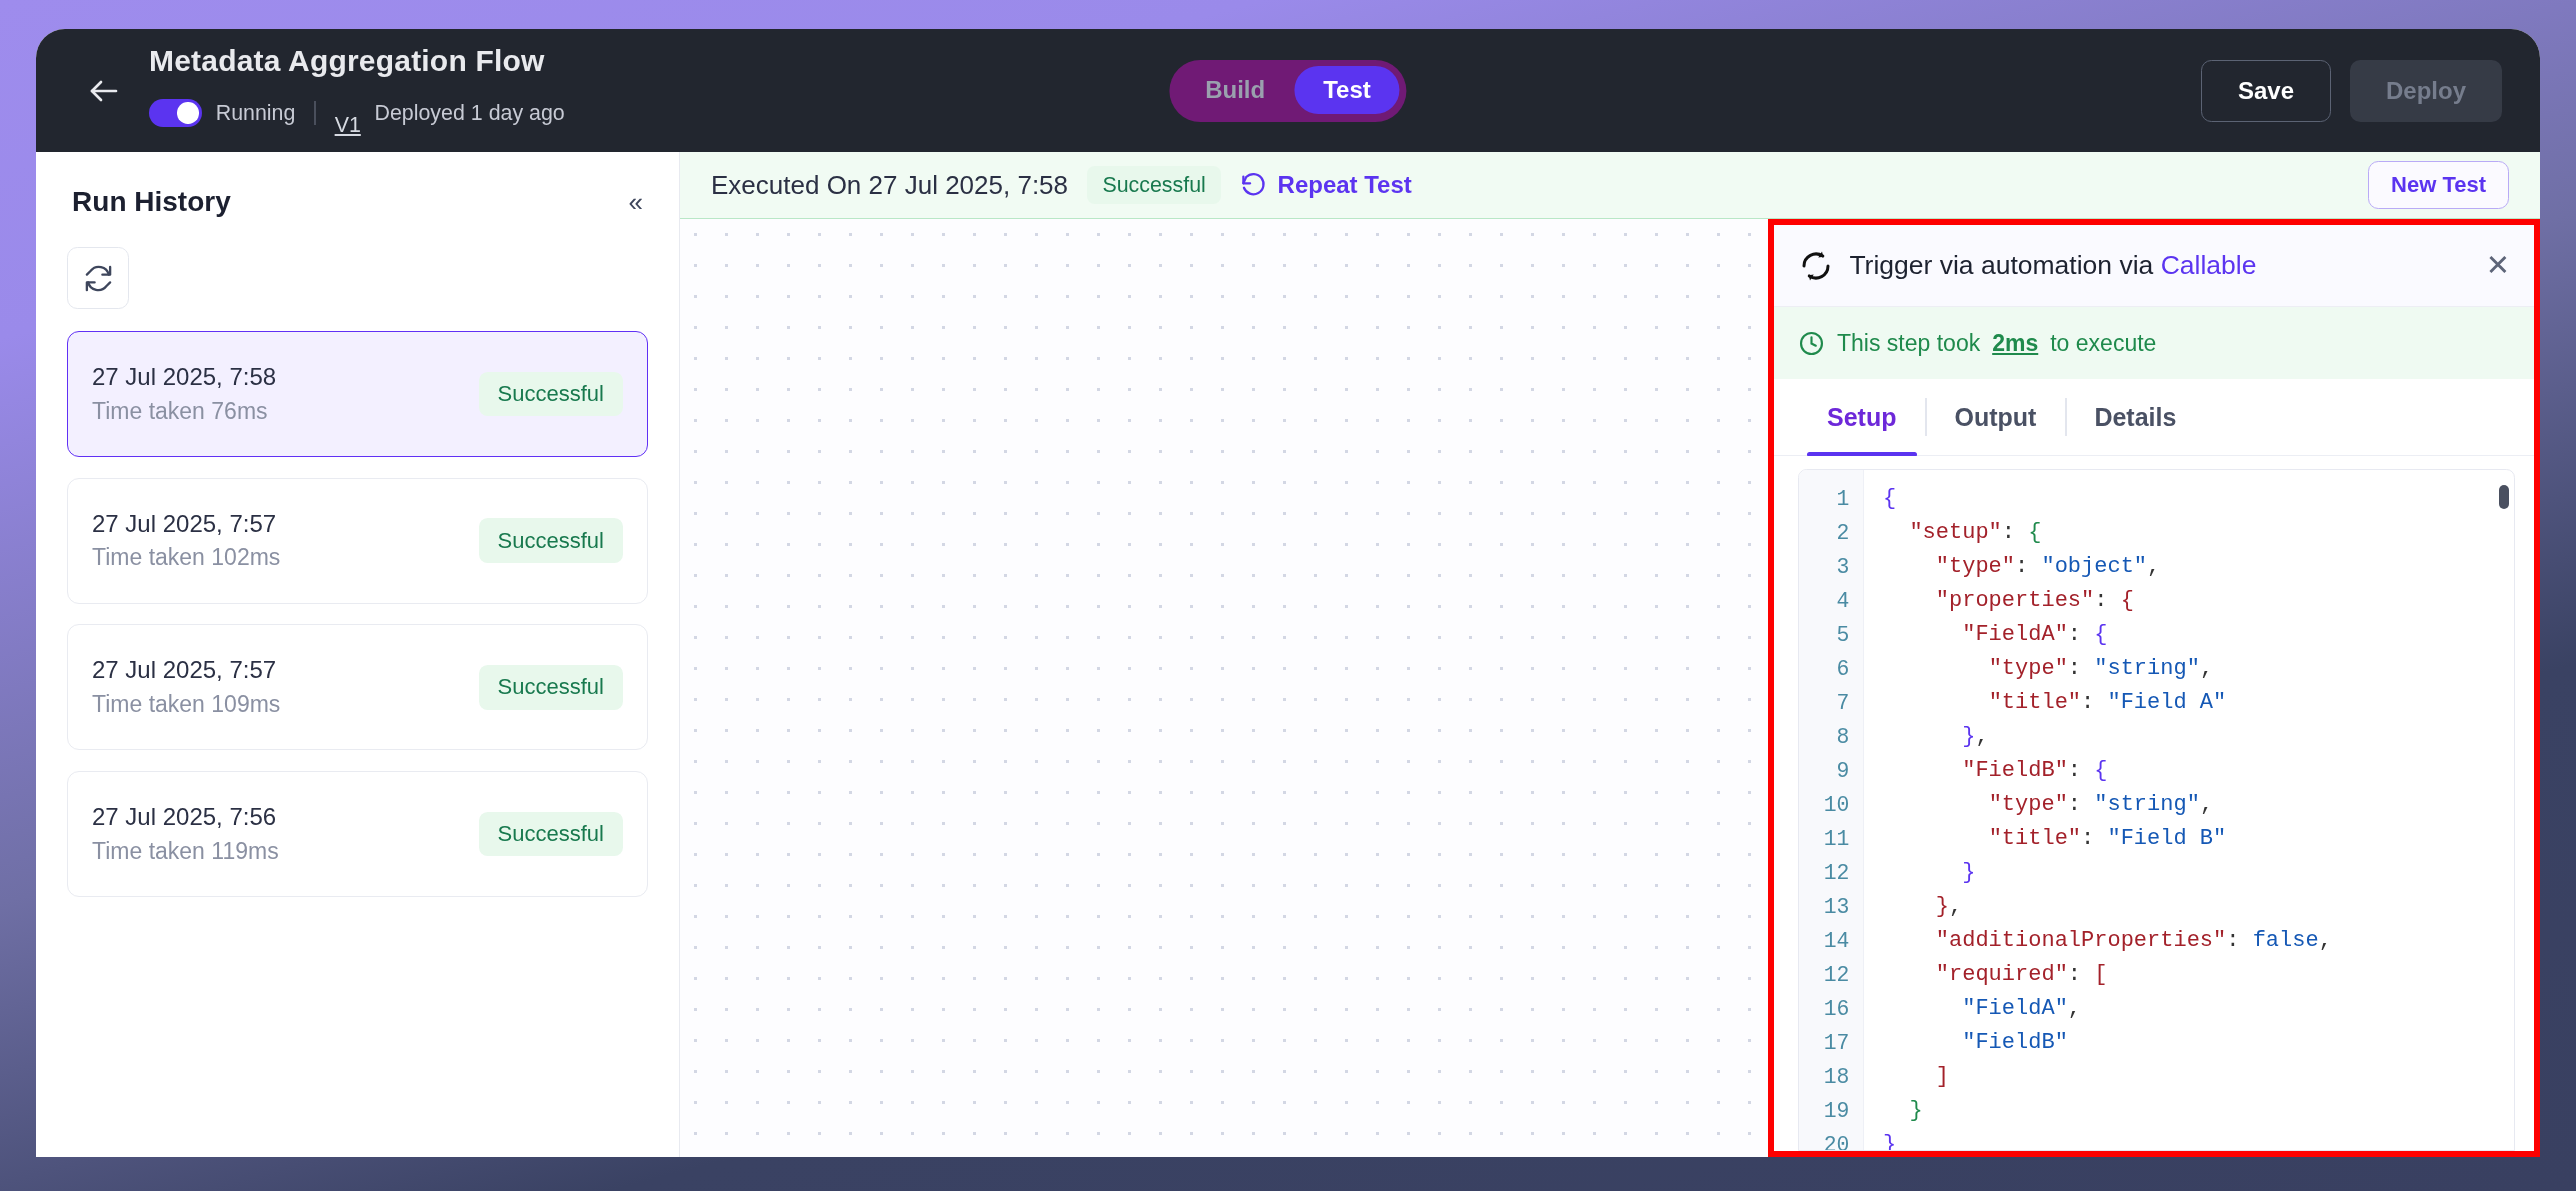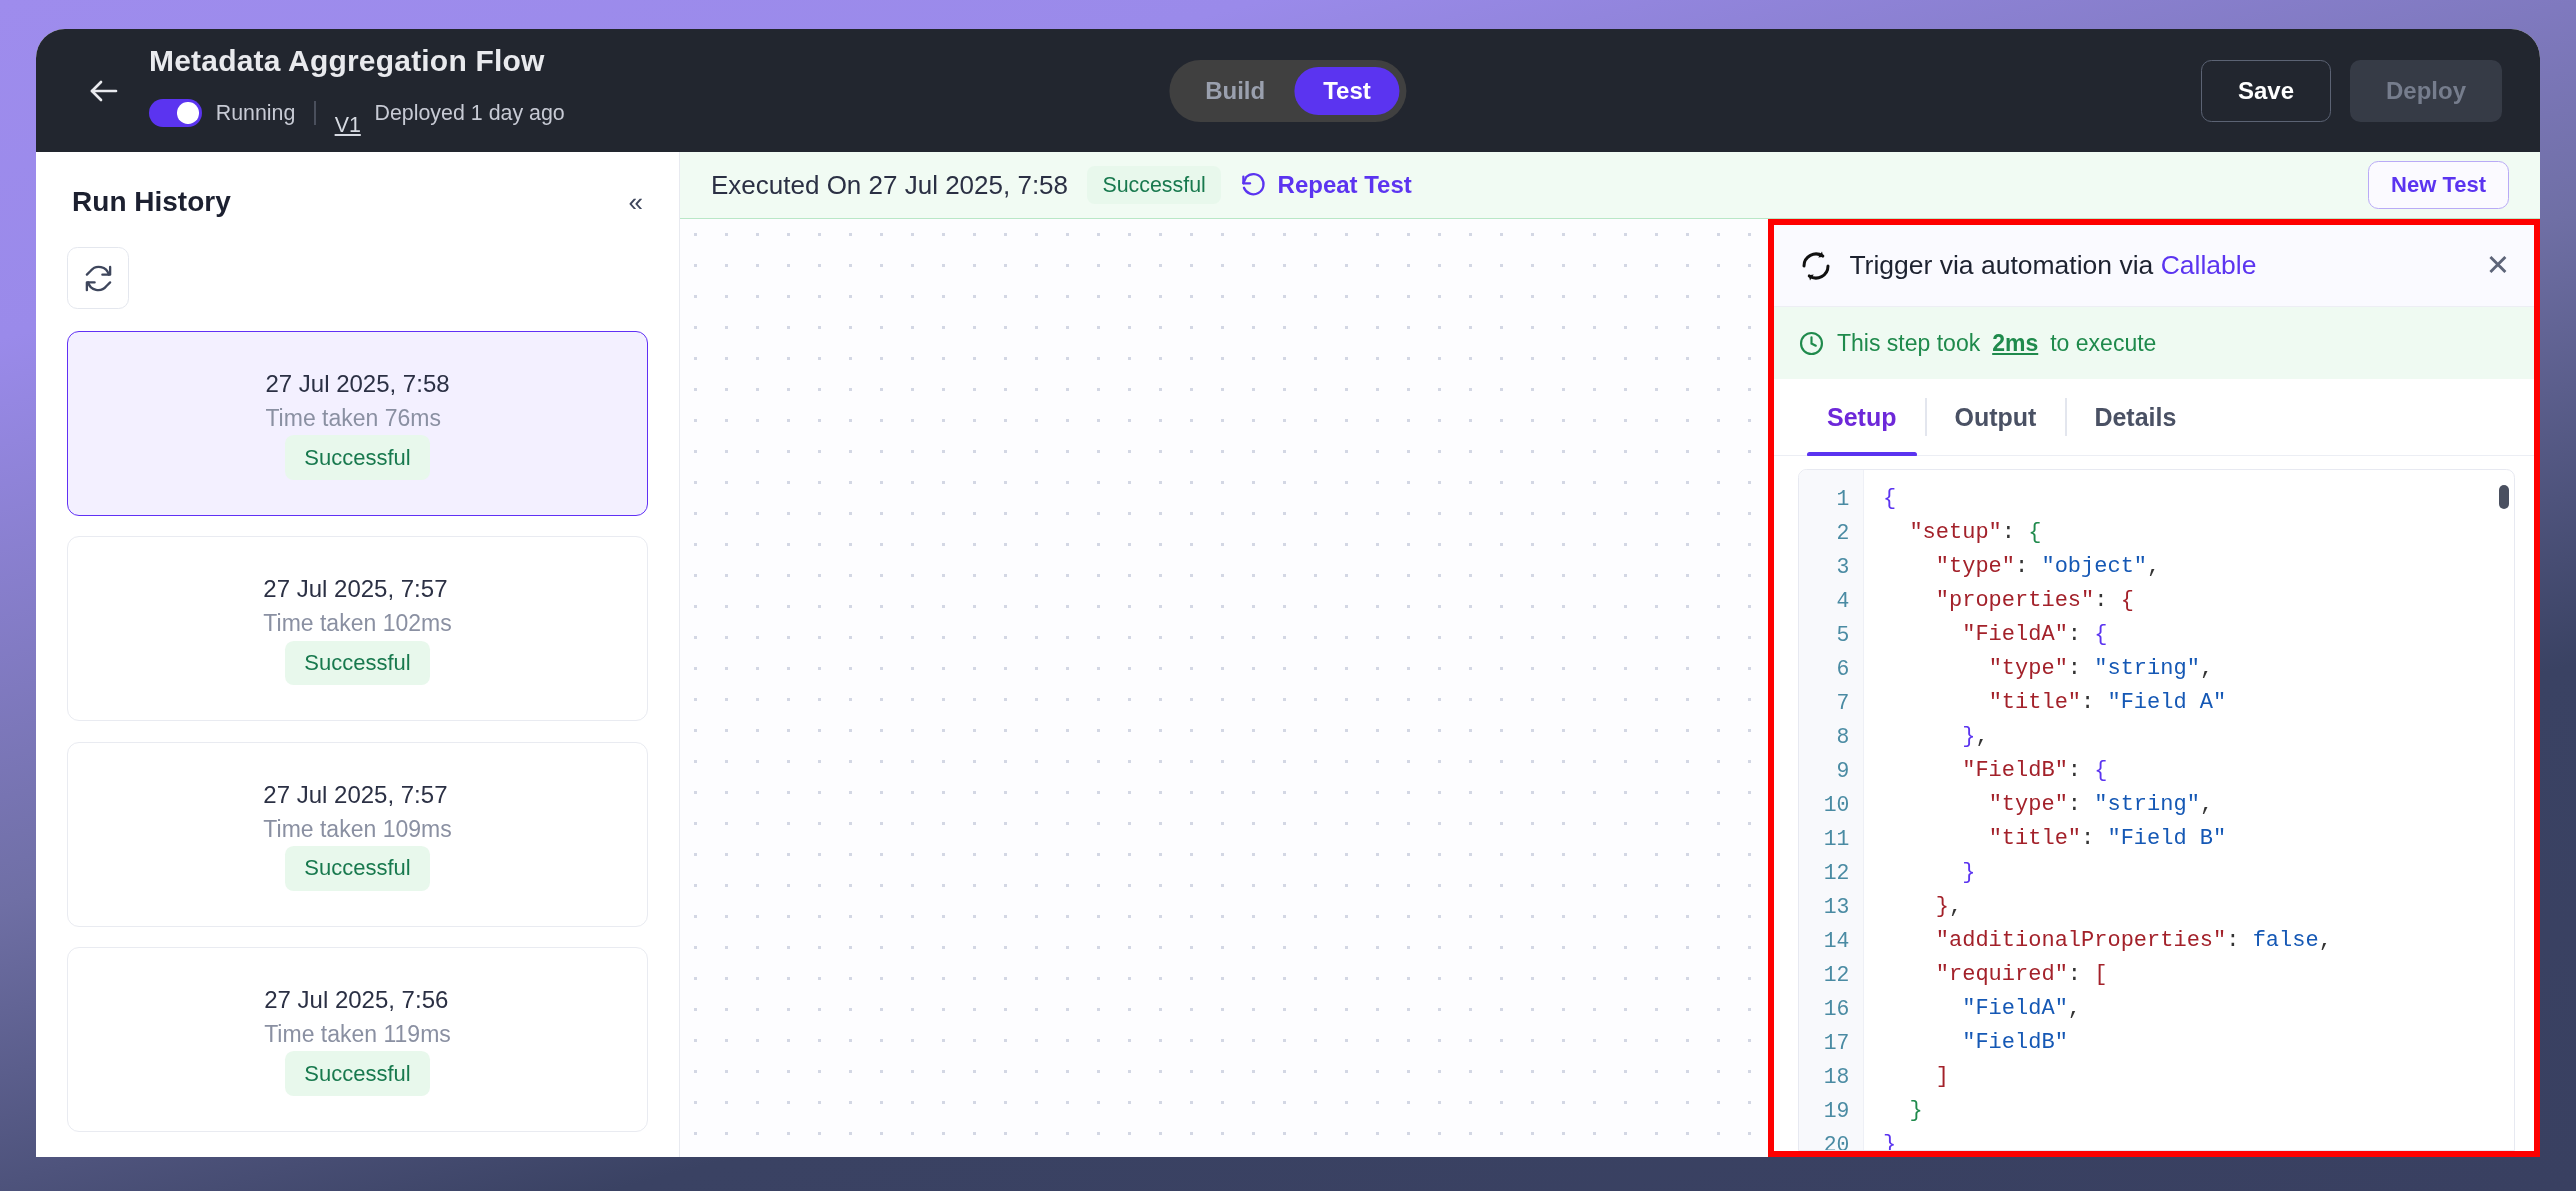--- a/index.html
+++ b/index.html
@@ -51,22 +51,22 @@
   #running-toggle::after {
     content: ""; position: absolute; right: 3.4px; top: 3.4px;
     width: 21.4px; height: 21.4px; border-radius: 50%; background: #fff;
   }
   .tb-divider { width: 1.7px; height: 24px; background: #4a4f5c; margin: 0 5.1px; }
   #version-link { text-decoration: underline; color: #d7dae2; cursor: pointer; margin-top: 24px; }
   #deployed-text { color: #c7cad4; }
 
   #mode-switch {
     position: absolute; left: 50%; transform: translateX(-50%);
-    display: flex; align-items: center;
-    background: #404040; border-radius: 34px; padding: 6.8px;
+    display: flex; align-items: flex-start;
+    background: #701a75; border-radius: 34px; padding: 6.8px;
     height: 62px;
   }
   .mode-btn {
     border: none; background: transparent; cursor: pointer;
     font-family: inherit; font-size: 24px; font-weight: 600;
     color: #9aa0ae; padding: 0 29px; height: 48px; border-radius: 24px;
     display: flex; align-items: center;
   }
   .mode-btn.active { background: #5b34f0; color: #fff; }
 
@@ -103,24 +103,23 @@
   #refresh-button {
     margin-top: 29px; width: 62px; height: 62px; border-radius: 10.3px;
     border: 1.7px solid #e4e7ee; background: #fff; cursor: pointer;
     display: flex; align-items: center; justify-content: center;
   }
   #refresh-button svg { width: 31px; height: 31px; }
 
   #run-list { margin-top: 22px; display: flex; flex-direction: column; gap: 20.5px; }
   .run-card {
     border: 1.7px solid #e9ebf1; border-radius: 12px;
-    background: #fff; padding: 35px 24px;
+    background: #fff; padding: 28px 24px;
     display: flex; align-items: center; justify-content: space-between;
     cursor: pointer;
-    flex-direction: column;
   }
   .run-card.selected { border-color: #6030f5; background: #f3f0ff; }
   .run-date { font-size: 24px; color: #2b3044; line-height: 1.45; }
   .run-time { font-size: 23px; color: #8a90a2; line-height: 1.45; }
   .pill-success {
     background: #e8f8ec; color: #18794e; font-size: 22px;
     border-radius: 8.6px; padding: 9.4px 19px; white-space: nowrap;
   }
 
   

